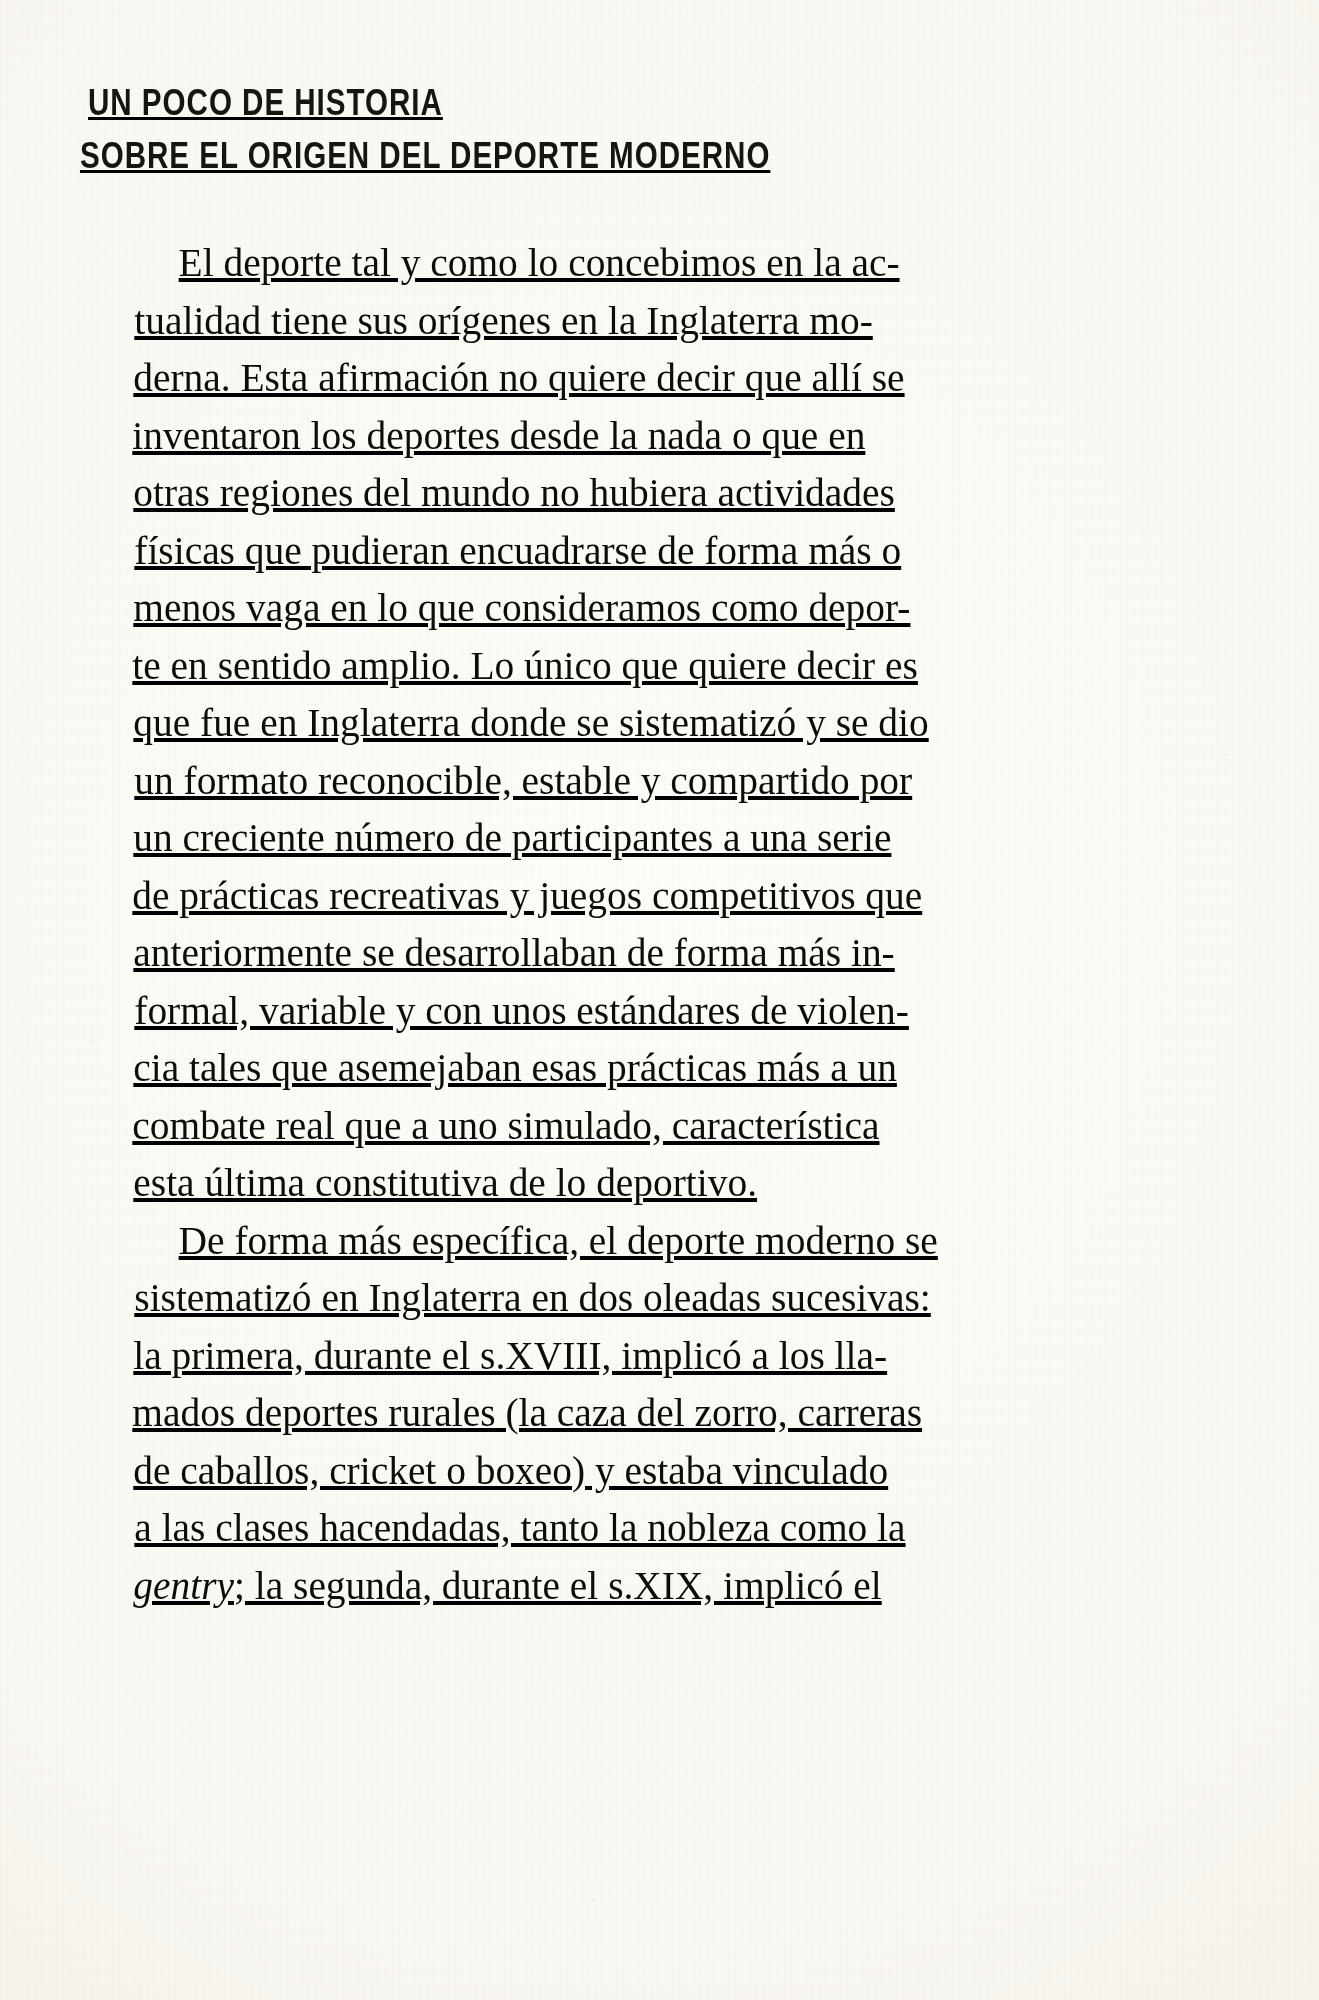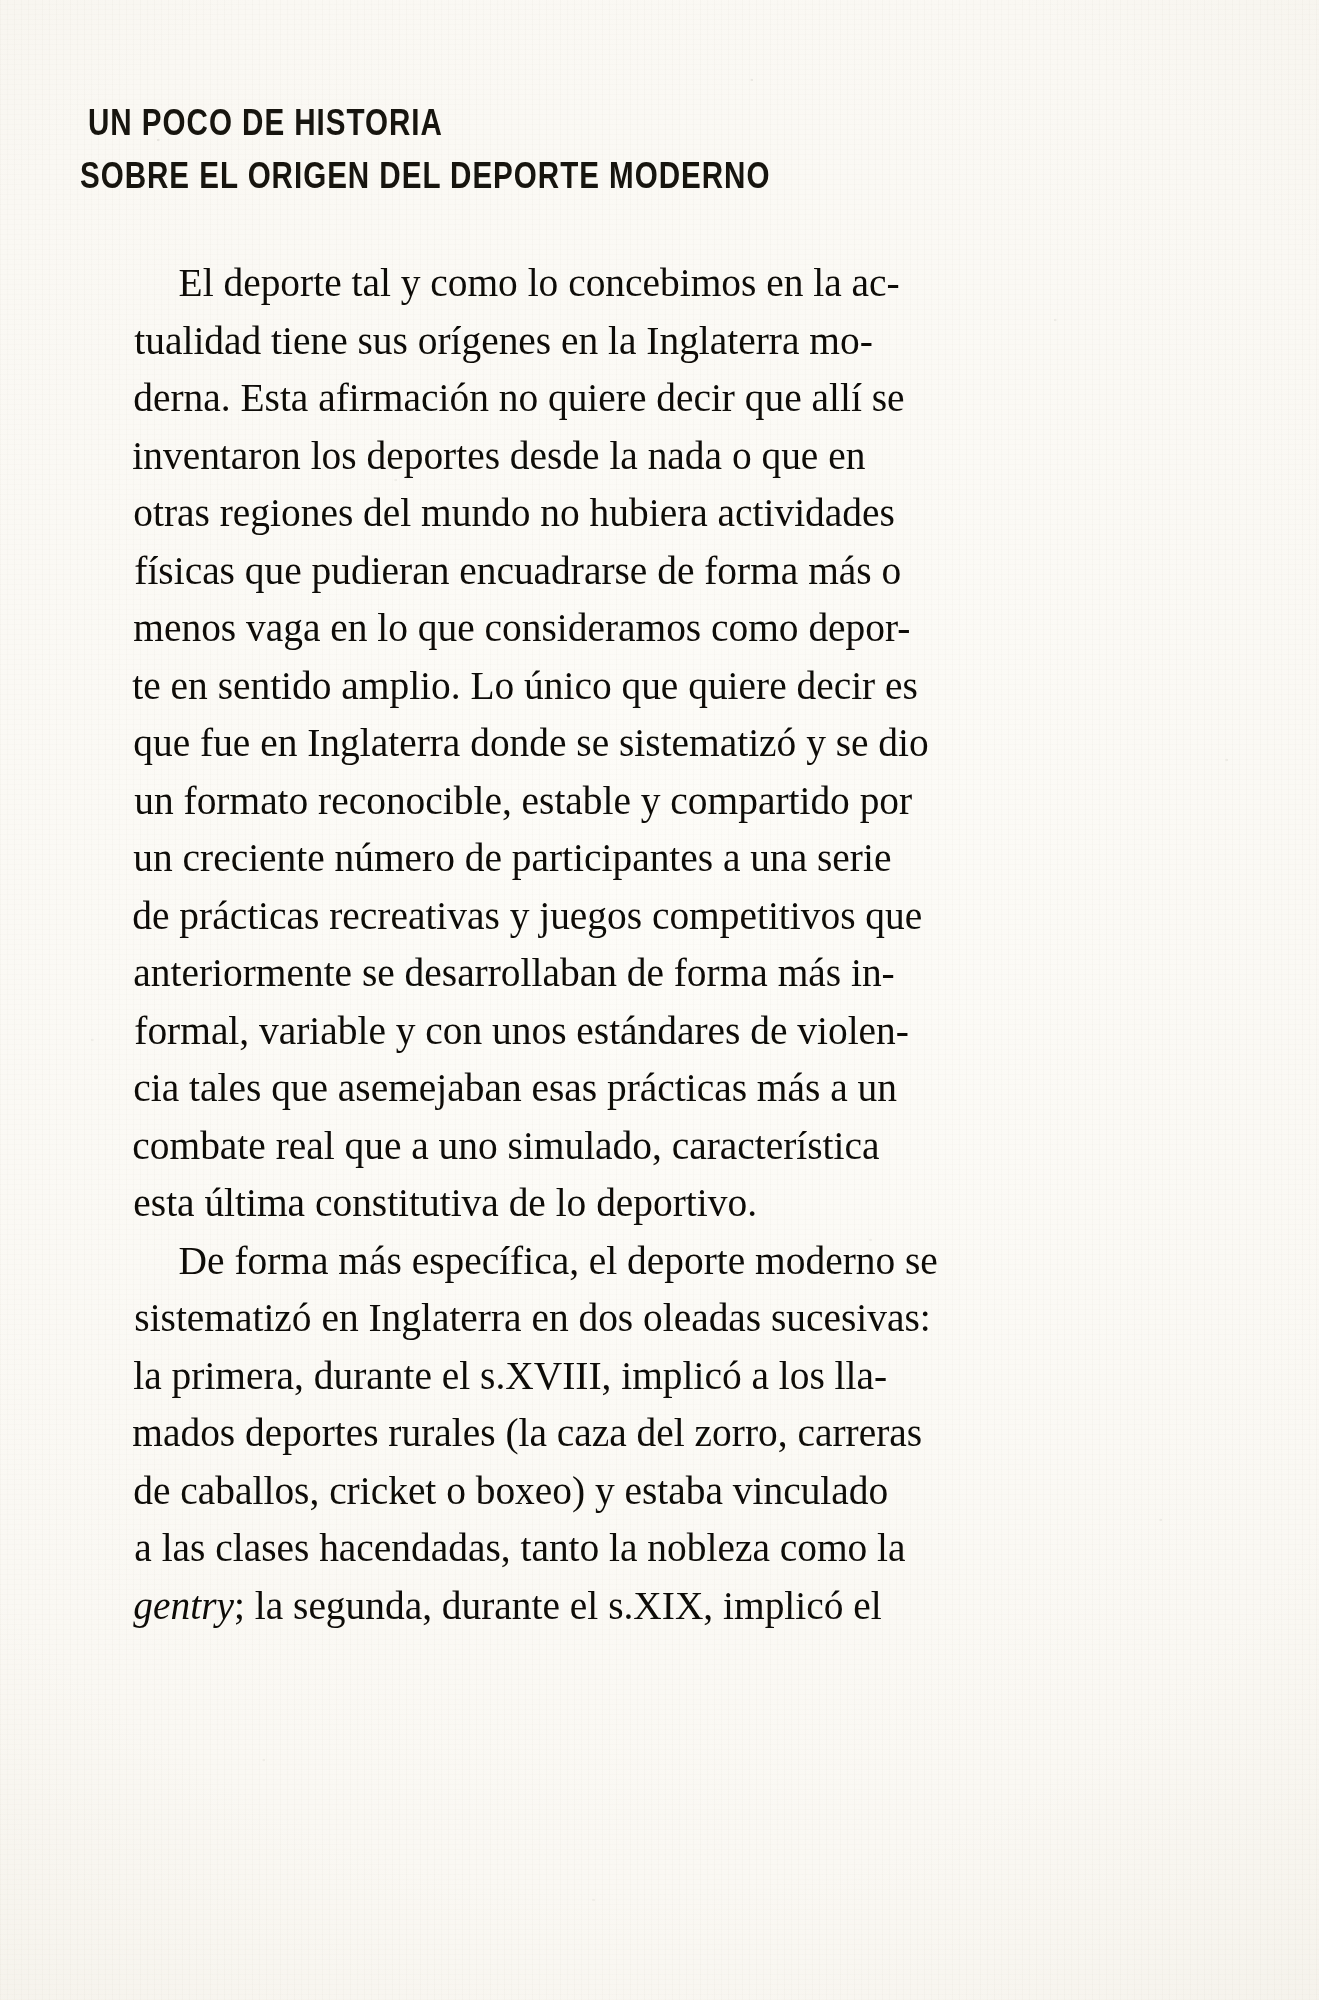--- a/index.html
+++ b/index.html
@@ -48,22 +48,23 @@
       radial-gradient(circle at 7%  52%, rgba(90,85,70,.13) 0 1px, transparent 1.6px),
       radial-gradient(circle at 66% 62%, rgba(90,85,70,.14) 0 1px, transparent 1.6px),
       radial-gradient(circle at 88% 76%, rgba(90,85,70,.15) 0 1px, transparent 1.6px),
       radial-gradient(circle at 20% 88%, rgba(90,85,70,.13) 0 1px, transparent 1.6px),
       radial-gradient(circle at 45% 95%, rgba(90,85,70,.12) 0 1px, transparent 1.6px);
   }
 
   .content {
     position: absolute;
     left: 88px;
-    top: 96px;
+    top: 76px;
     width: 1140px;
+    text-decoration: underline;
   }
 
   
   .heading {
     font-family: "Liberation Sans", sans-serif;
     font-weight: 700;
     color: #17150f;
     font-size: 37px;
     line-height: 53px;
     letter-spacing: 1.2px;

